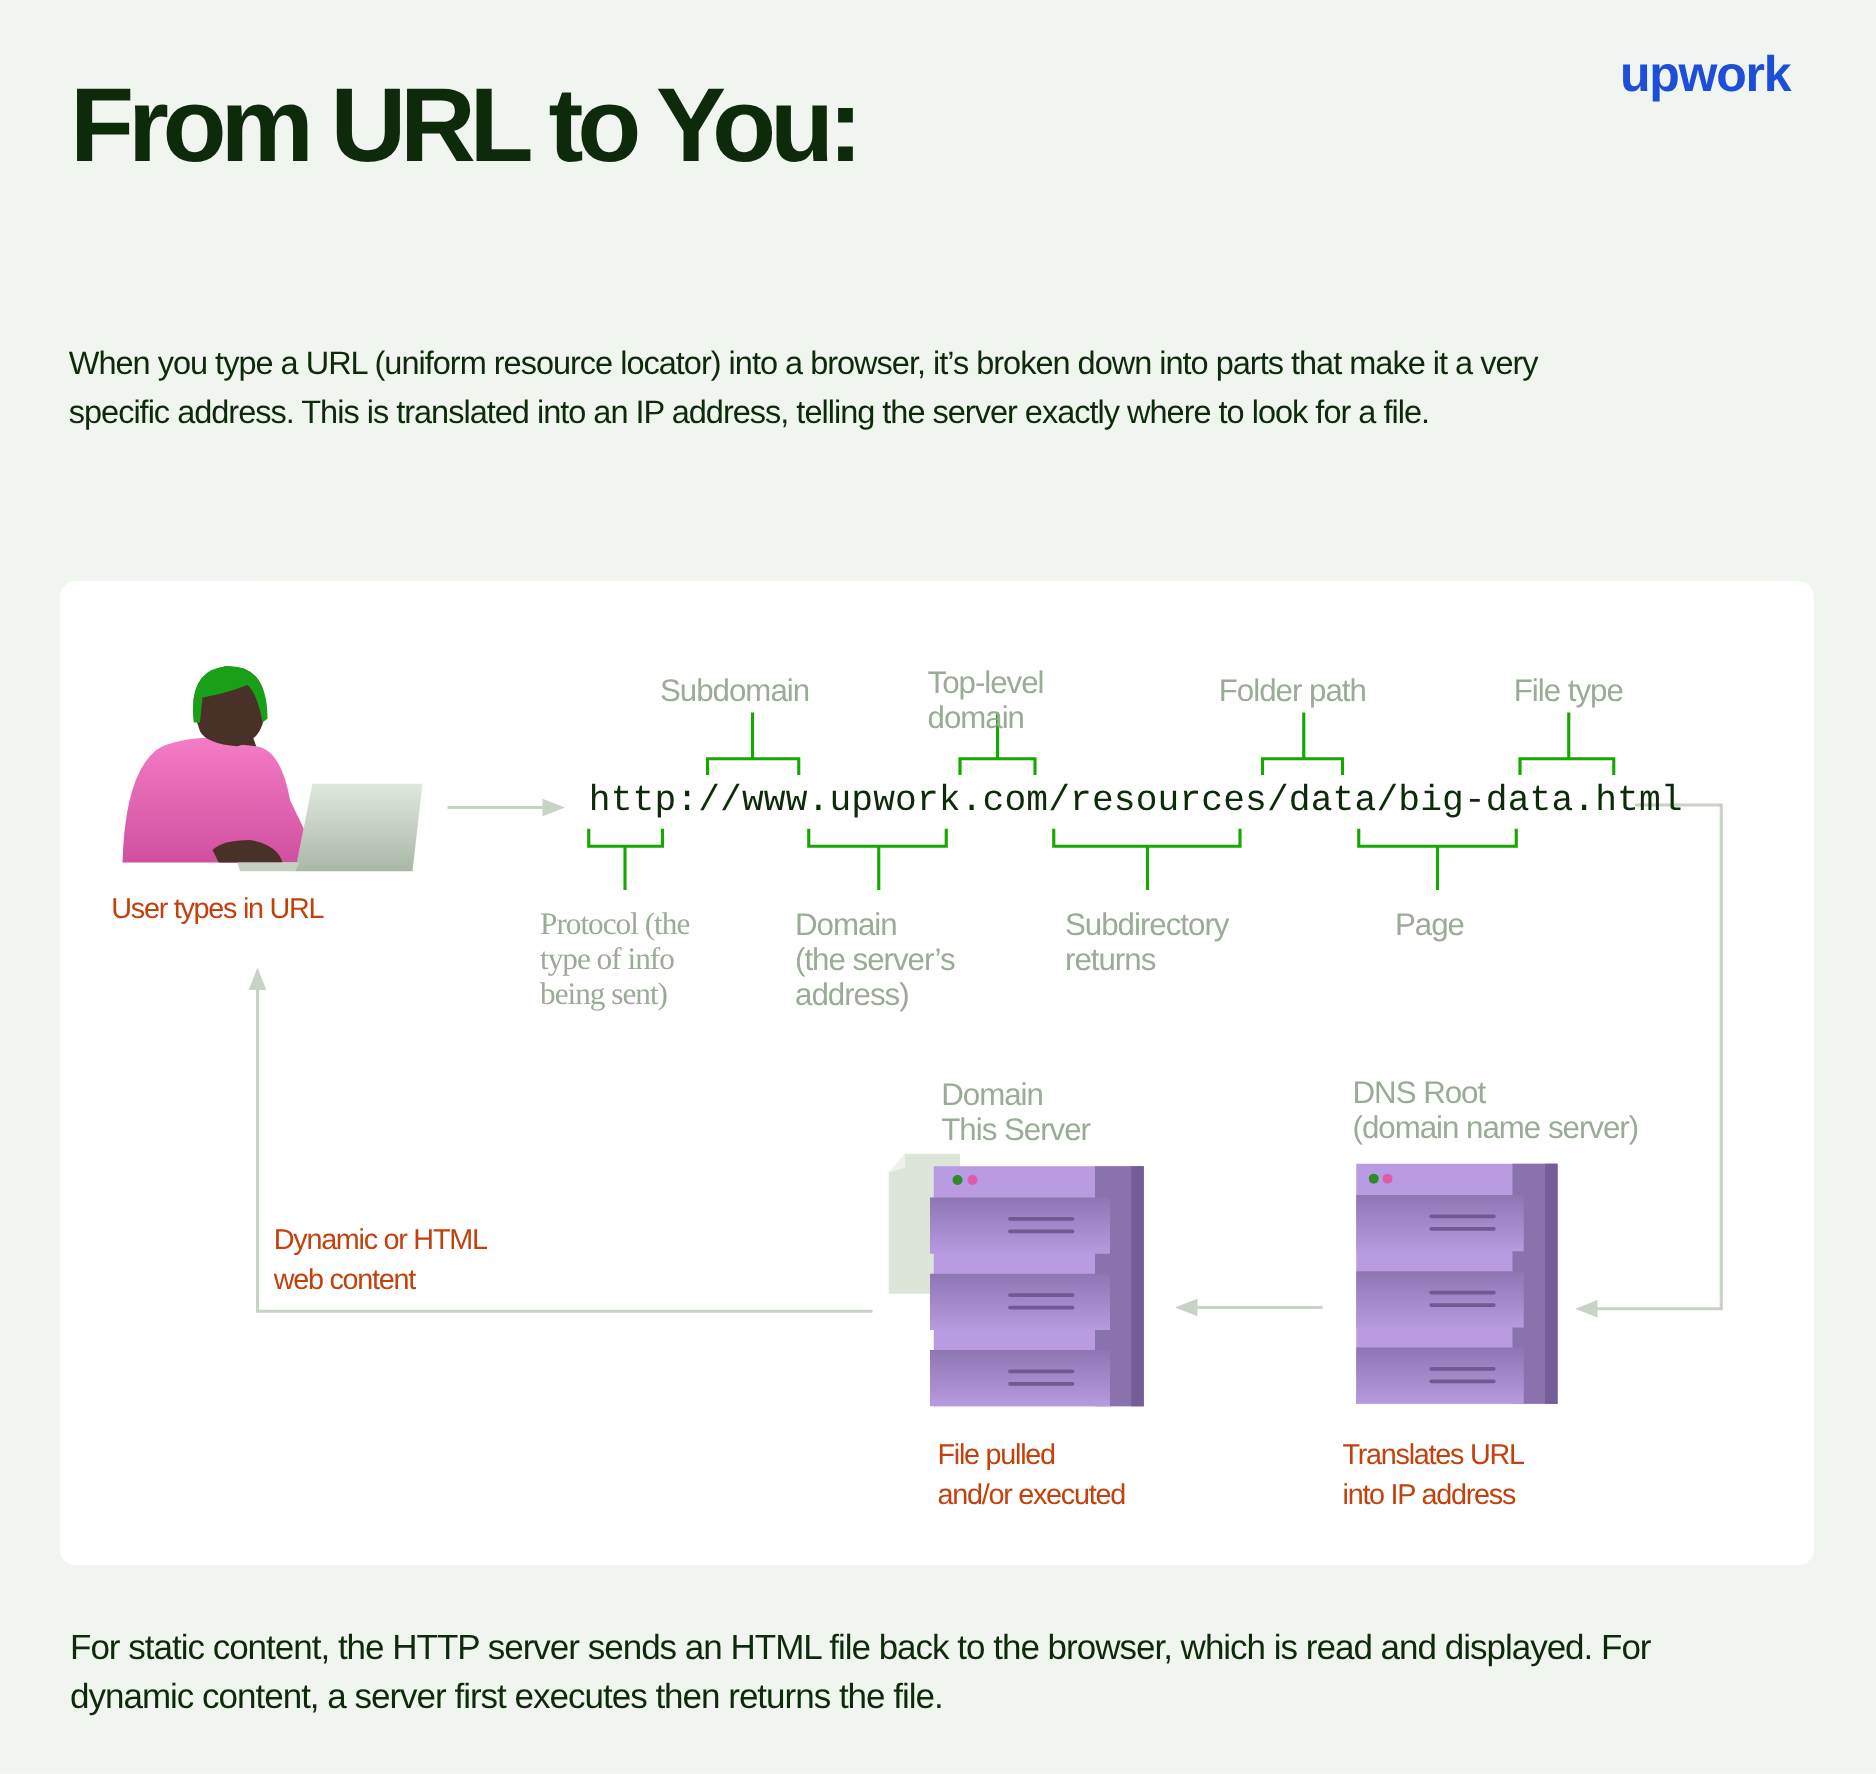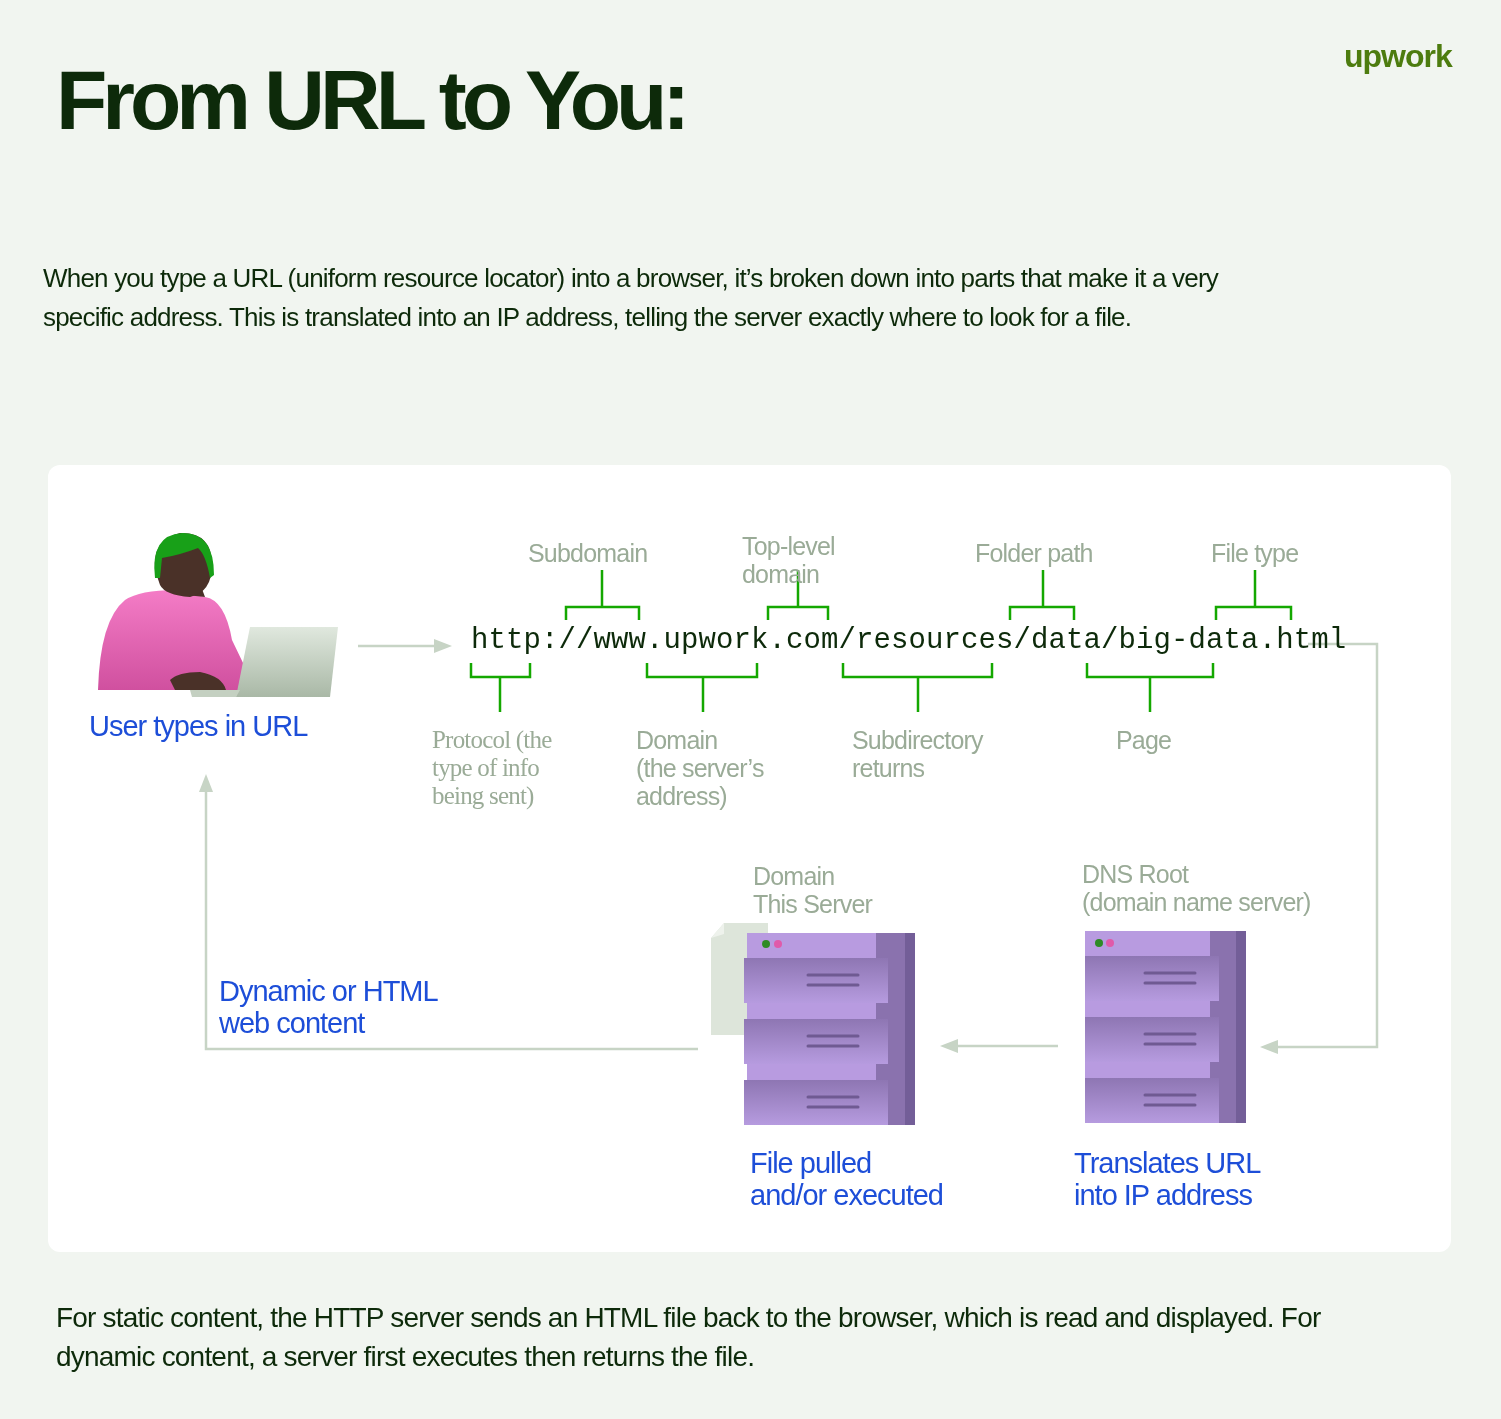--- a/index.html
+++ b/index.html
@@ -14,38 +14,37 @@
   .abs { position: absolute; }
   .title {
     left: 44px; top: 44px;
     font-size: 84px; line-height: 88px;
     font-weight: 700; letter-spacing: -5px;
     color: #0d2a0a; margin: 12px;
   }
   .title span { display: block; }
   .logo {
     left: 1296px; top: 38px;
-    font-size: 32px; font-weight: 700; letter-spacing: -1px;
-    color: #4d7c0f;
-    margin-left: 48px;
+    font-size: 40px; font-weight: 700; letter-spacing: -1px;
+    color: #1d4ed8;
   }
   .intro {
     left: 43px; top: 259px; width: 1200px;
     font-size: 26px; line-height: 39px; letter-spacing: -0.8px;
     color: #0d2a0a;
   }
   .card {
     left: 48px; top: 465px; width: 1403px; height: 787px;
     background: #ffffff; border-radius: 12px;
   }
   .lbl-grey {
     color: #9aab97; font-size: 25px; line-height: 28px; letter-spacing: -0.8px;
   }
   .lbl-dark {
-    color: #1d4ed8; font-size: 29px; line-height: 32px; letter-spacing: -1px;
+    color: #c2410c; font-size: 23px; line-height: 32px; letter-spacing: -1px;
   }
   .url {
     left: 471px; top: 624px;
     font-family: "Liberation Mono", "DejaVu Sans Mono", monospace;
     font-size: 29px; letter-spacing: 0.1px; color: #0d2a0a;
     white-space: nowrap;
   }
   .footer {
     left: 56px; top: 1298px; width: 1300px;
     font-size: 28px; line-height: 39px; letter-spacing: -0.8px;
@@ -54,21 +53,21 @@
   svg.overlay { position: absolute; left: 0; top: 0; }
 </style>
 </head>
 <body>
 
 <h1 class="abs title">
   <span>From URL to You:</span>
 </h1>
 <div class="abs logo">upwork</div>
 
-<p class="abs intro" style="margin:0">When you type a URL (uniform resource locator) into a browser, it’s broken down into parts that make it a very specific address. This is translated into an IP address, telling the server exactly where to look for a file.</p>
+<p class="abs intro" style="margin:12px">When you type a URL (uniform resource locator) into a browser, it’s broken down into parts that make it a very specific address. This is translated into an IP address, telling the server exactly where to look for a file.</p>
 
 <div class="abs card"></div>
 
 <svg class="overlay" width="1501" height="1419">
 
   <g stroke="#c7d4c5" stroke-width="2.5" fill="#c7d4c5">
     <line x1="358" y1="646" x2="438" y2="646"></line>
     <polygon points="434,639 452,646 434,653" stroke="none"></polygon>
   </g>
 

